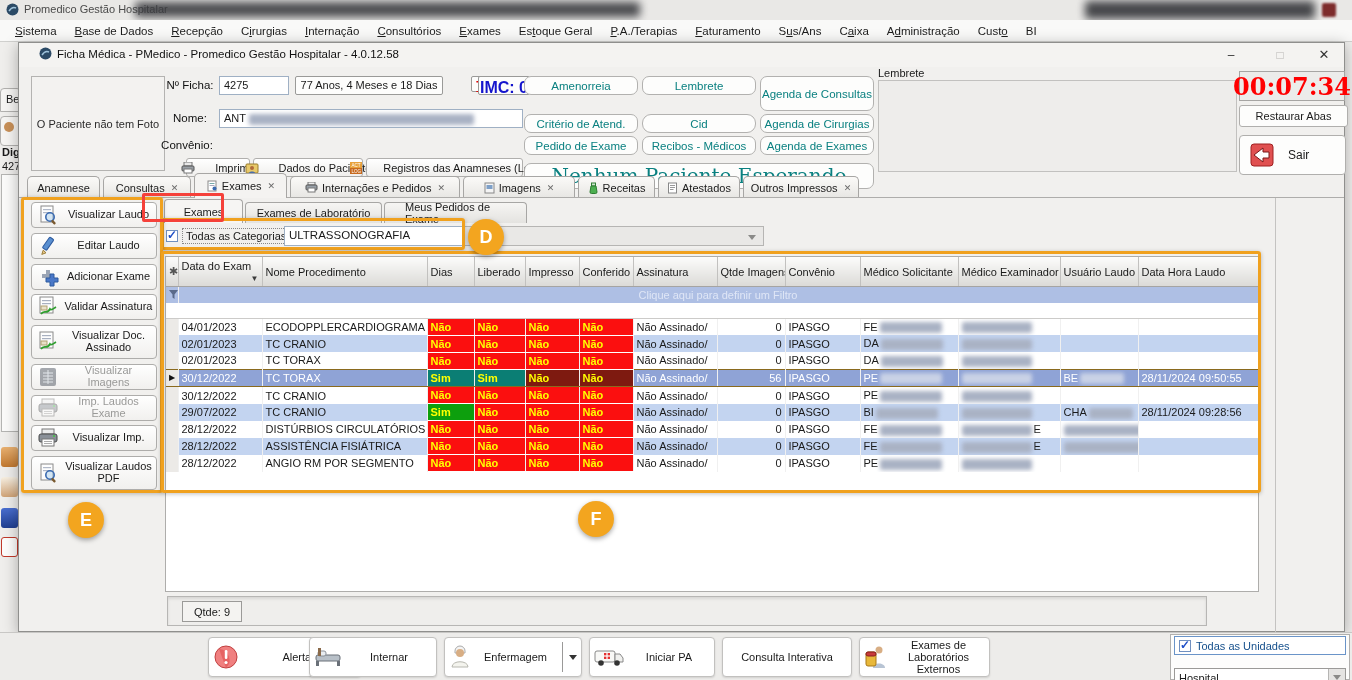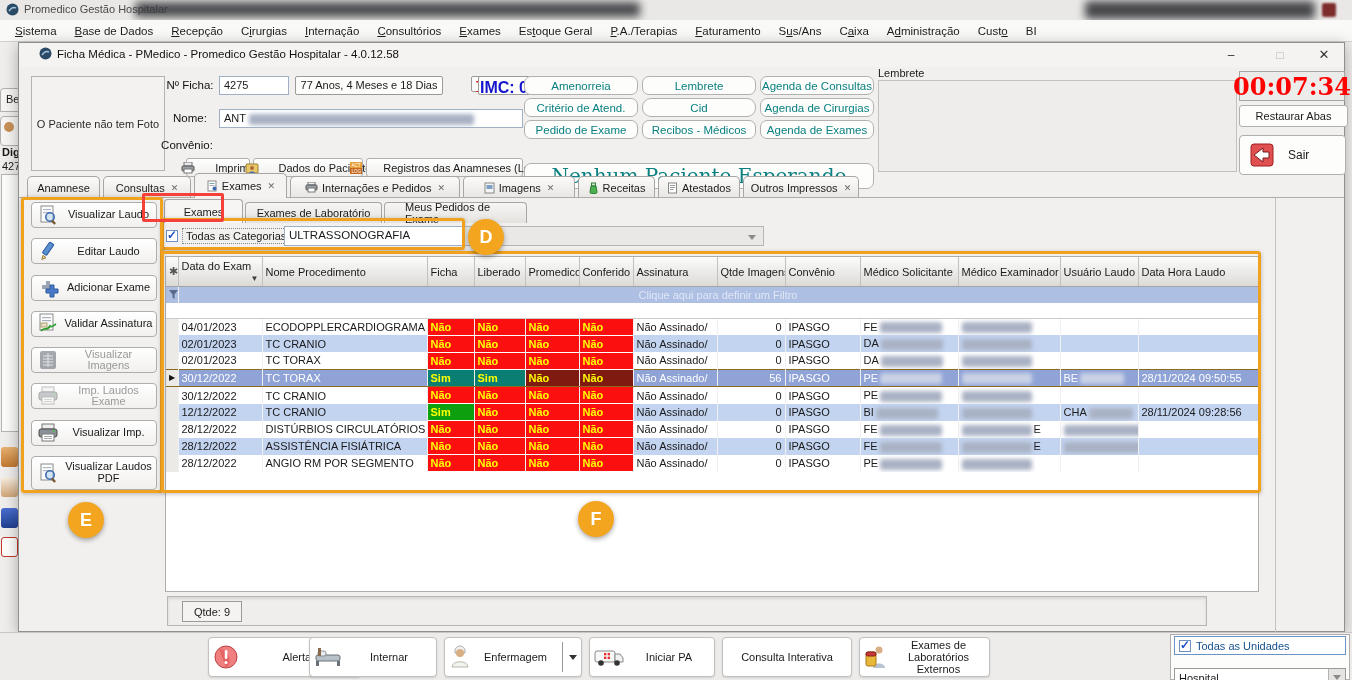--- a/index.html
+++ b/index.html
@@ -230,21 +230,21 @@
             <text x="2.5" y="5" font-size="4.5" fill="#fff">ACT</text>
             <text x="2.5" y="11" font-size="4.5" fill="#fff">LOG</text>
           </svg>
         </span>
         <span>Registros das Anamneses (Log)</span>
       </div>
 
     <div class="abs" id="quick-grid" style="left: 505px; top: 33px; width: 352px; display: grid; grid-template-columns: 114px 114px 114px; gap: 3px 4px;">
         <div class="teal-btn" style="height: 19px;">Amenorreia</div>
         <div class="teal-btn" style="height: 19px;">Lembrete</div>
-        <div class="teal-btn" style="height: 19px;">Agenda de Consultas</div>
+        <div class="teal-btn" style="height: 35px;">Agenda de Consultas</div>
         <div class="teal-btn" style="height: 19px;">Critério de Atend.</div>
         <div class="teal-btn" style="height: 19px; border-radius: 9px;">Cid</div>
         <div class="teal-btn" style="height: 19px;">Agenda de Cirurgias</div>
         <div class="teal-btn" style="height: 19px;">Pedido de Exame</div>
         <div class="teal-btn" style="height: 19px;">Recibos - Médicos</div>
         <div class="teal-btn" style="height: 19px;">Agenda de Exames</div>
       </div>
     <div class="abs teal-btn" id="banner" style="color: rgb(10, 128, 128);">Nenhum Paciente Esperando</div>
 
     <div class="abs" style="left:859px;top:24px;">Lembrete</div>
@@ -364,20 +364,32 @@
           <span class="icon">
             <svg width="22" height="22" viewBox="0 0 22 22">
               <rect x="3" y="1" width="13" height="16" fill="#fdfdfd" stroke="#8a8a8a"></rect>
               <rect x="5" y="4" width="9" height="1.2" fill="#a8b0c0"></rect>
               <rect x="5" y="7" width="9" height="1.2" fill="#a8b0c0"></rect>
               <rect x="4" y="10" width="6" height="4" fill="#e8e0c8" stroke="#b0a070"></rect>
               <path d="M4 18c3-5 6 1 9-5 1.5 2 4-1 6-2" stroke="#2e9e2e" stroke-width="1.8" fill="none"></path>
             </svg>
           </span>
           <span class="lbl">Validar Assinatura</span>
+        </div>
+        <div class="side-btn tall">
+          <span class="icon">
+            <svg width="22" height="22" viewBox="0 0 22 22">
+              <rect x="3" y="1" width="13" height="16" fill="#fdfdfd" stroke="#8a8a8a"></rect>
+              <rect x="5" y="4" width="9" height="1.2" fill="#a8b0c0"></rect>
+              <rect x="5" y="7" width="9" height="1.2" fill="#a8b0c0"></rect>
+              <rect x="4" y="10" width="6" height="4" fill="#e8e0c8" stroke="#b0a070"></rect>
+              <path d="M4 18c3-5 6 1 9-5 1.5 2 4-1 6-2" stroke="#2e9e2e" stroke-width="1.8" fill="none"></path>
+            </svg>
+          </span>
+          <span class="lbl">Visualizar Doc. Assinado</span>
         </div>
         <div class="side-btn disabled">
           <span class="icon" style="opacity: 0.45;">
             <svg width="22" height="22" viewBox="0 0 22 22">
               <rect x="3" y="2" width="16" height="18" rx="2" fill="#3c4450"></rect>
               <path d="M11 4v14M6 7h10M6 10h10M6 13h10M6 16h10" stroke="#c8d2dc" stroke-width="1"></path>
             </svg>
           </span>
           <span class="lbl">Visualizar Imagens</span>
         </div>
@@ -449,23 +461,23 @@
             <col style="width: 98px;">
             <col style="width: 102px;">
             <col style="width: 78px;">
             <col style="width: 120px;">
           </colgroup>
           <thead>
             <tr>
               <th class="ind">✱</th>
               <th>Data do Exam<span class="sort-caret">▼</span></th>
               <th>Nome Procedimento</th>
-              <th>Ficha</th>
+              <th>Dias</th>
               <th>Liberado</th>
-              <th>Promedico</th>
+              <th>Impresso</th>
               <th>Conferido</th>
               <th>Assinatura</th>
               <th>Qtde Imagens</th>
               <th>Convênio</th>
               <th>Médico Solicitante</th>
               <th>Médico Examinador</th>
               <th>Usuário Laudo</th>
               <th>Data Hora Laudo</th>
             </tr>
           </thead>
@@ -554,21 +566,21 @@
               <td>Não Assinado/</td>
               <td class="num">0</td>
               <td>IPASGO</td>
               <td><span>PE</span><span class="blur" style="width: 62px; margin-left: 2px;"></span></td>
               <td><span class="blur" style="width: 70px;"></span></td>
               <td></td>
               <td></td>
             </tr>
             <tr class="zebra">
               <td class="ind"></td>
-              <td>12/12/2022</td>
+              <td>29/07/2022</td>
               <td>TC CRANIO</td>
               <td class="st" style="background: rgb(13, 159, 13); color: rgb(255, 255, 0);">Sim</td>
               <td class="st" style="background: rgb(251, 15, 15); color: rgb(255, 255, 0);">Não</td>
               <td class="st" style="background: rgb(251, 15, 15); color: rgb(255, 255, 0);">Não</td>
               <td class="st" style="background: rgb(251, 15, 15); color: rgb(255, 255, 0);">Não</td>
               <td>Não Assinado/</td>
               <td class="num">0</td>
               <td>IPASGO</td>
               <td><span>BI</span><span class="blur" style="width: 62px; margin-left: 2px;"></span></td>
               <td><span class="blur" style="width: 70px;"></span></td>

